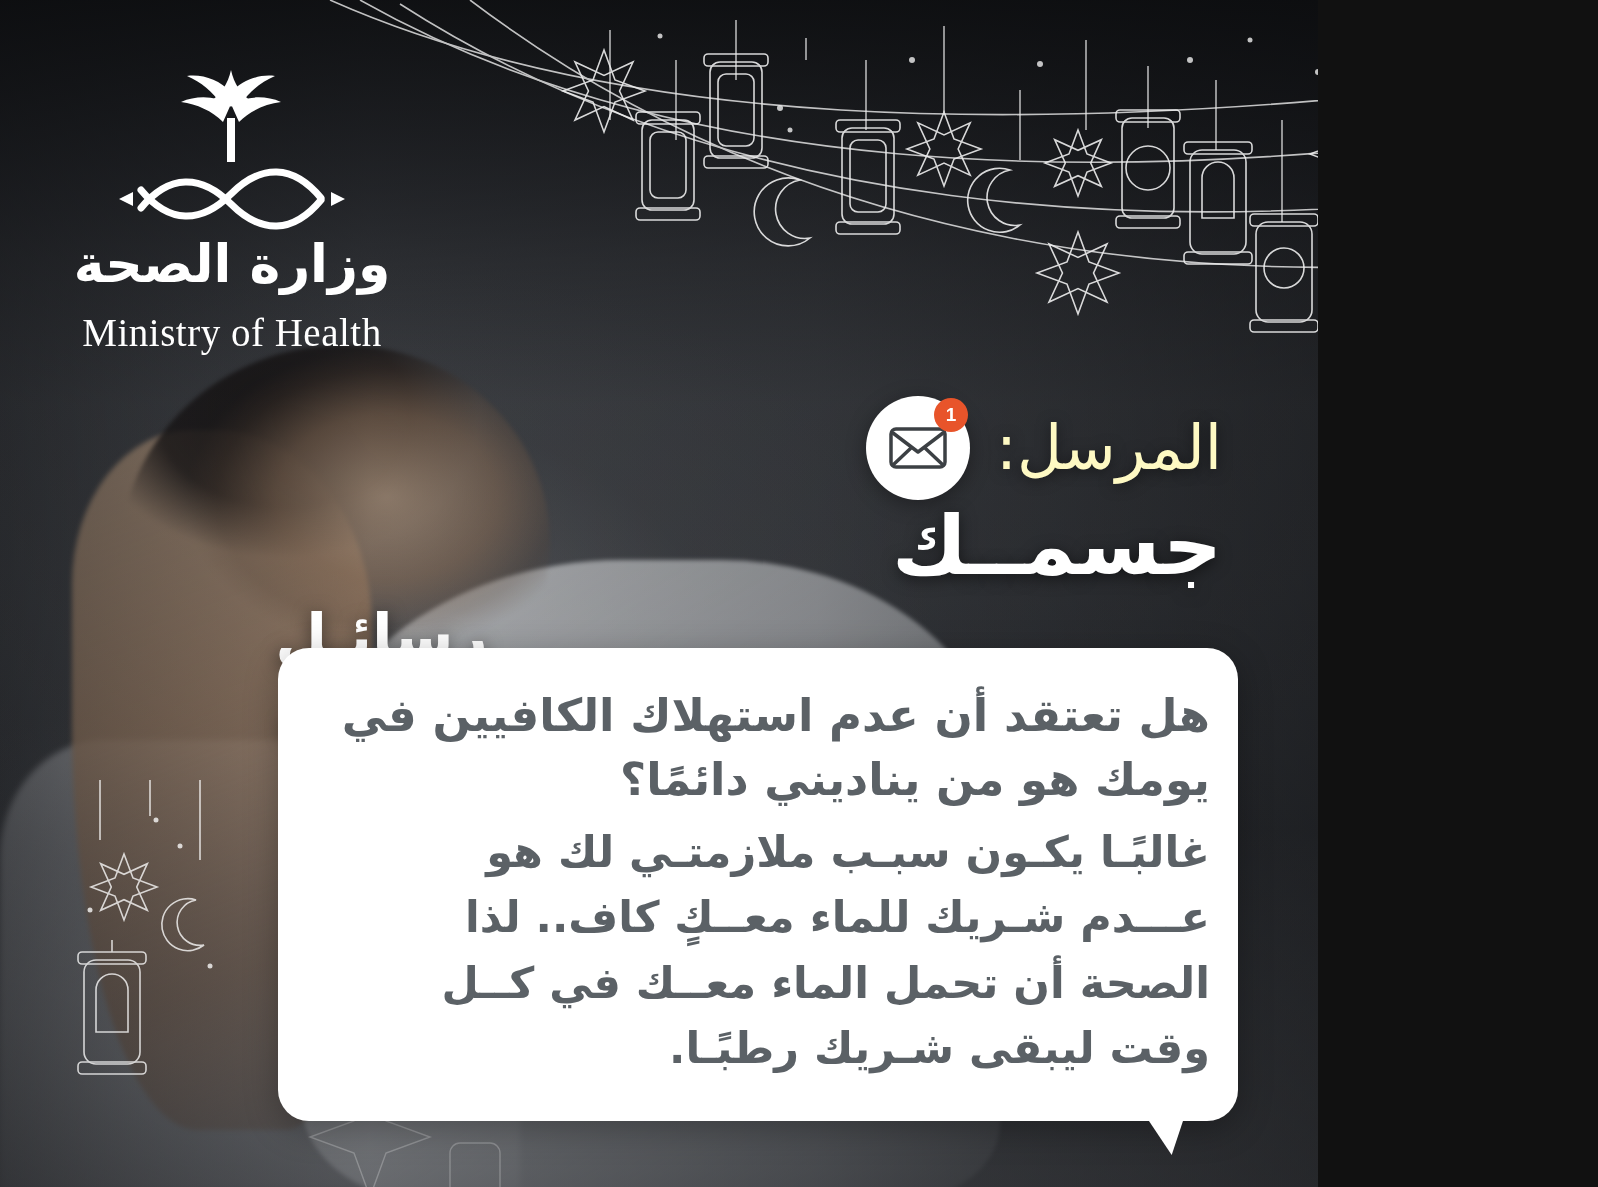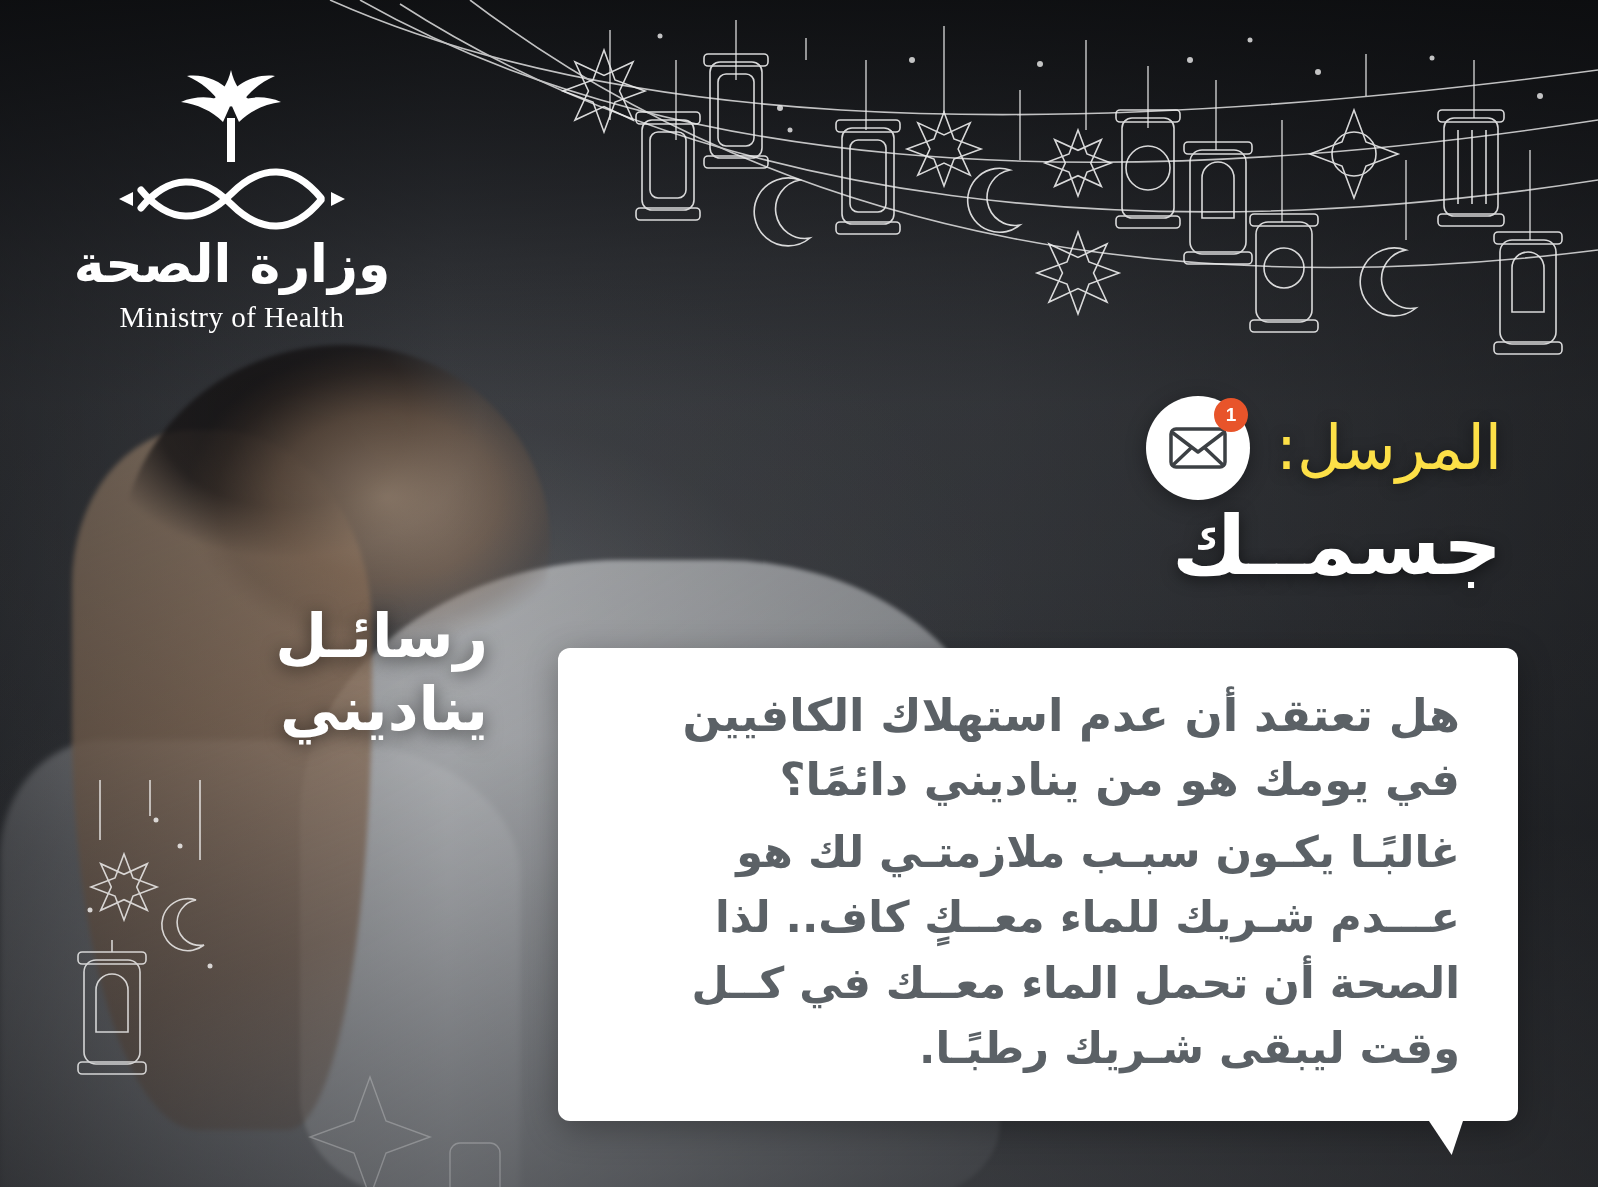--- a/index.html
+++ b/index.html
@@ -6,21 +6,21 @@
     margin: 0;
     padding: 0;
     background: #111;
   }
   body {
     font-family: "DejaVu Sans", "Liberation Sans", sans-serif;
   }
 
   .poster {
     position: relative;
-    width: 1598px;
+    width: 1318px;
     height: 1187px;
     overflow: hidden;
     background: #2c2f33;
   }
 
   
   .photo-layer {
     position: absolute;
     inset: 0;
     background:
@@ -120,23 +120,23 @@
   .logo-ar {
     font-size: 52px;
     line-height: 1.05;
     font-weight: 700;
     letter-spacing: 0px;
     margin-top: -6px;
     font-family: "DejaVu Sans", sans-serif;
     white-space: nowrap;
   }
   .logo-en {
-    font-size: 29px;
+    font-size: 39px;
     line-height: 1.2;
-    margin-top: 8px;
+    margin-top: 18px;
     font-family: "Liberation Serif", serif;
     letter-spacing: 0.5px;
   }
 
   
   .campaign-title {
     position: absolute;
     left: 88px;
     top: 600px;
     width: 400px;
@@ -156,21 +156,21 @@
     position: absolute;
     right: 96px;
     top: 396px;
     display: flex;
     align-items: center;
     justify-content: flex-end;
     gap: 26px;
     direction: rtl;
   }
   .sender-label {
-    color: #fde047;
+    color: #fef9c3;
     font-size: 62px;
     font-weight: 400;
     line-height: 1;
     text-shadow: 0 2px 14px rgba(0,0,0,0.5);
     font-family: "DejaVu Sans", sans-serif;
   }
   .mail-badge {
     position: relative;
     width: 104px;
     height: 104px;
@@ -214,22 +214,22 @@
     font-family: "DejaVu Sans", sans-serif;
   }
 
   
   .bubble {
     position: absolute;
     right: 80px;
     top: 648px;
     width: 960px;
     background: #ffffff;
-    border-radius: 12px;
-    padding: 36px 58px 40px 46px;
+    border-radius: 31px;
+    padding: 36px 28px 40px 46px;
     box-sizing: border-box;
     direction: rtl;
     text-align: right;
     box-shadow: 0 8px 34px rgba(0,0,0,0.30);
   }
   .bubble::after {
     content: "";
     position: absolute;
     right: 54px;
     bottom: -34px;

